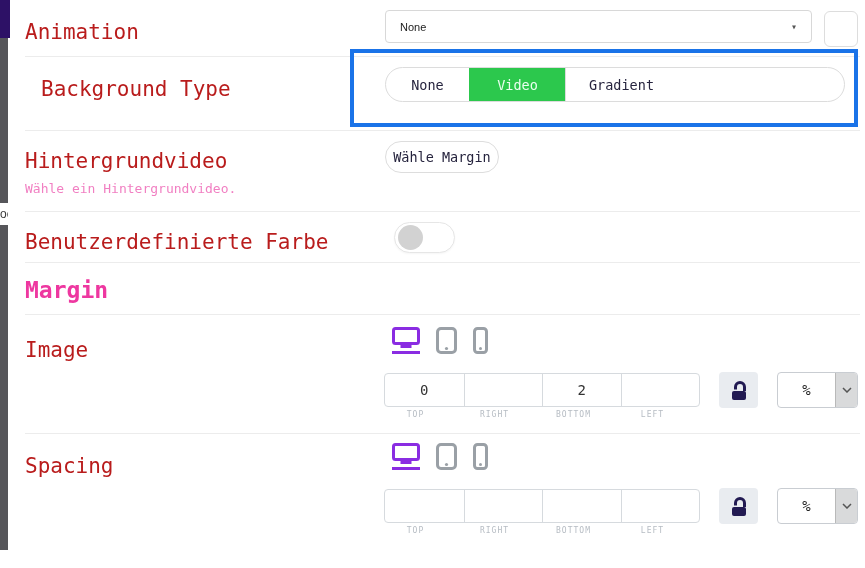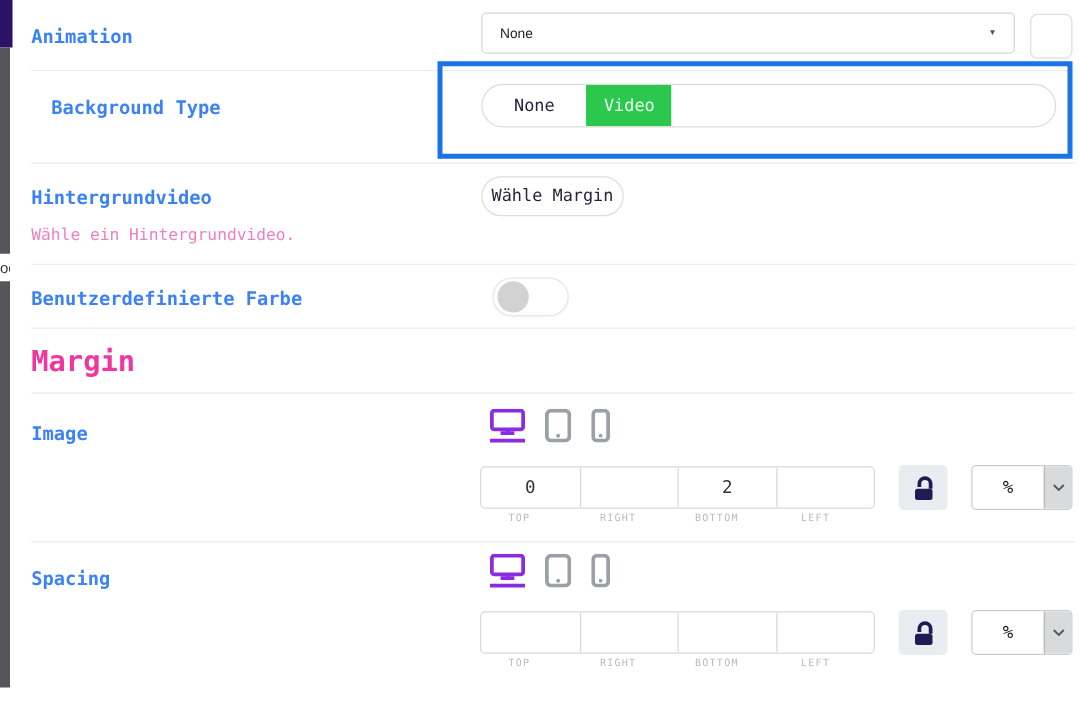--- a/index.html
+++ b/index.html
@@ -9,21 +9,21 @@
   .abs { position:absolute; }
 
   
   .strip-purple { left:0; top:0; width:10px; height:38px; background:#2d1166; }
   .strip-gray   { left:0; top:38px; width:8px; height:512px; background:#56565a; }
   .edge-notch   { left:0; top:203px; width:8px; height:22px; background:#fff; overflow:hidden;
                   color:#3a3a3a; font-size:12px; line-height:22px; font-family:"Liberation Sans",sans-serif; }
 
   .divider { left:25px; width:835px; height:1px; background:#ececec; }
 
-  .row-label { color:#3b82f6; font-weight:bold; font-size:15px; white-space:nowrap; }
+  .row-label { color:#b91c1c; font-weight:normal; font-size:21px; white-space:nowrap; }
   .desc-text { color:#f17fc2; font-size:13px; white-space:nowrap; }
   .section-heading { color:#ee37a0; font-weight:bold; font-size:23px; }
 
   
   .dropdown { left:385px; top:10px; width:427px; height:33px; background:#fff;
     border:1px solid #d8d8d8; border-radius:4px; display:flex; align-items:center;
     padding:0 14px; justify-content:space-between; cursor:pointer; }
   .dropdown .val { font-family:"Liberation Sans",sans-serif; font-size:11px; color:#222; }
   .dropdown .caret { font-size:10px; color:#555; }
 
@@ -87,21 +87,22 @@
 <div class="abs dropdown">
   <span class="val">None</span>
   <span class="caret">▾</span>
 </div>
 <div class="abs square-btn"></div>
 <div class="abs divider" style="top:56px;"></div>
 
 <div class="abs row-label" style="left:25px; top:77px;margin-left:16px;">Background Type</div>
 <div class="abs seg-group">
   <div class="seg" style="width:83px;">None</div>
-  <div class="seg selected" style="width:68px;">Video</div>
+  <div class="seg selected" style="width:96px;">Video</div>
+  <div class="seg" style="width:112px;">Gradient</div>
 </div>
 <div class="abs blue-box"></div>
 <div class="abs divider" style="top:130px;"></div>
 
 <div class="abs row-label" style="left:25px; top:149px;">Hintergrundvideo</div>
 <div class="abs desc-text" style="left:25px; top:181px;text-align:center;">Wähle ein Hintergrundvideo.</div>
 <div class="abs pill-btn">Wähle Margin</div>
 <div class="abs divider" style="top:211px;"></div>
 
 <div class="abs row-label" style="left:25px; top:230px;">Benutzerdefinierte Farbe</div>

